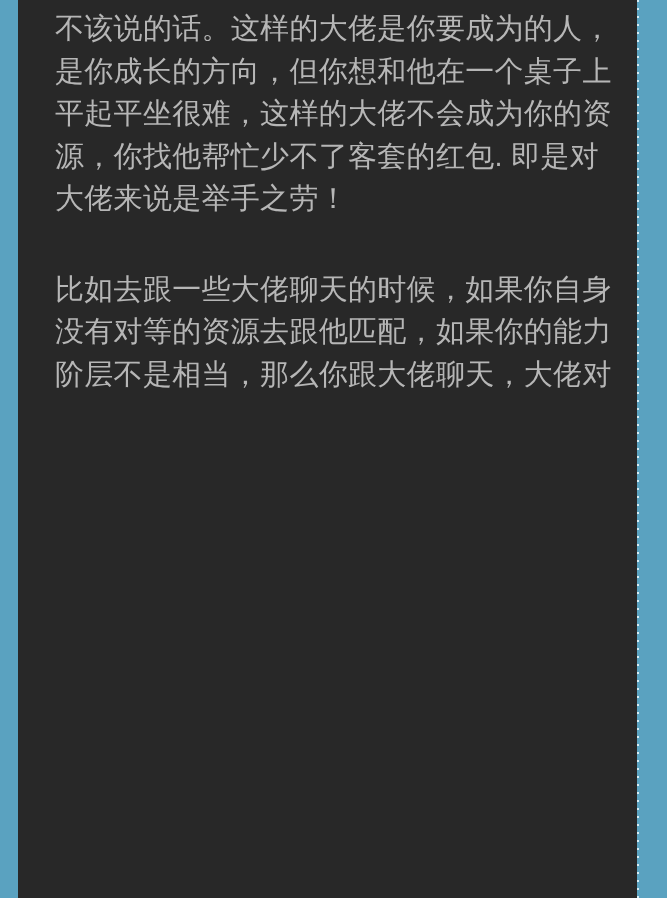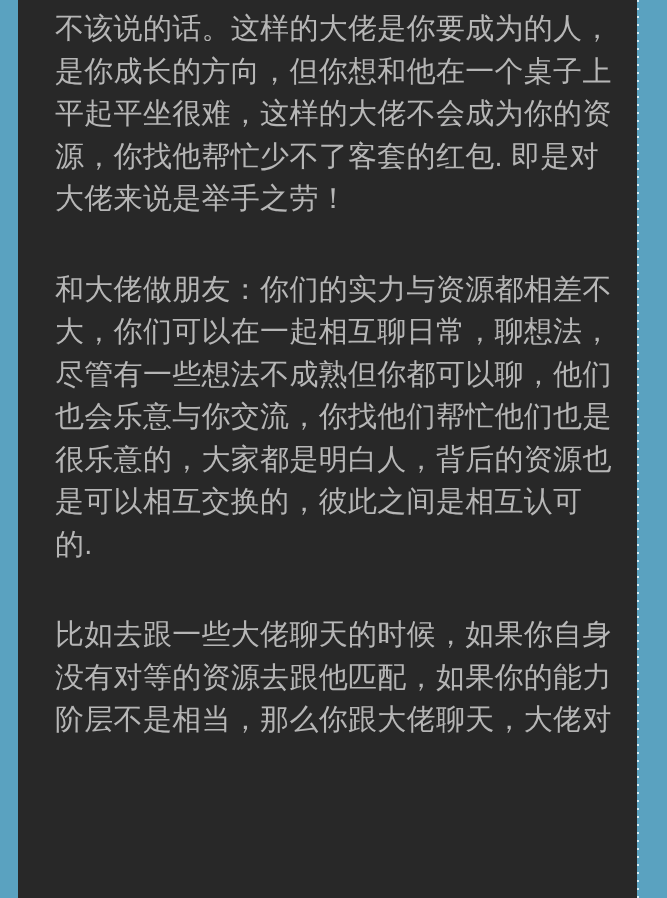--- a/index.html
+++ b/index.html
@@ -55,18 +55,17 @@
     );
   }
 </style>
 </head>
 <body>
 
 <div class="page">
   <div class="margin-strip-left"></div>
   <div class="text-panel">
     <p>不该说的话。这样的大佬是你要成为的人，是你成长的方向，但你想和他在一个桌子上平起平坐很难，这样的大佬不会成为你的资源，你找他帮忙少不了客套的红包. 即是对大佬来说是举手之劳！</p>
-    <p>和大佬做朋友：你们的实力与资源都相差不大，你们可以在一起相互聊日常，聊想法，尽管有一些想法不成熟但你都可以聊，他们也会乐意与你交流，你找他们帮忙他们也是很乐意的，大家都是明白人，背后的资源也是可以相互交换的，彼此之间是相互认可的.</p>
     <p>比如去跟一些大佬聊天的时候，如果你自身没有对等的资源去跟他匹配，如果你的能力阶层不是相当，那么你跟大佬聊天，大佬对</p>
   </div>
   <div class="dotted-edge"></div>
   <div class="margin-strip-right"></div>
 </div>
 
 </body></html>

